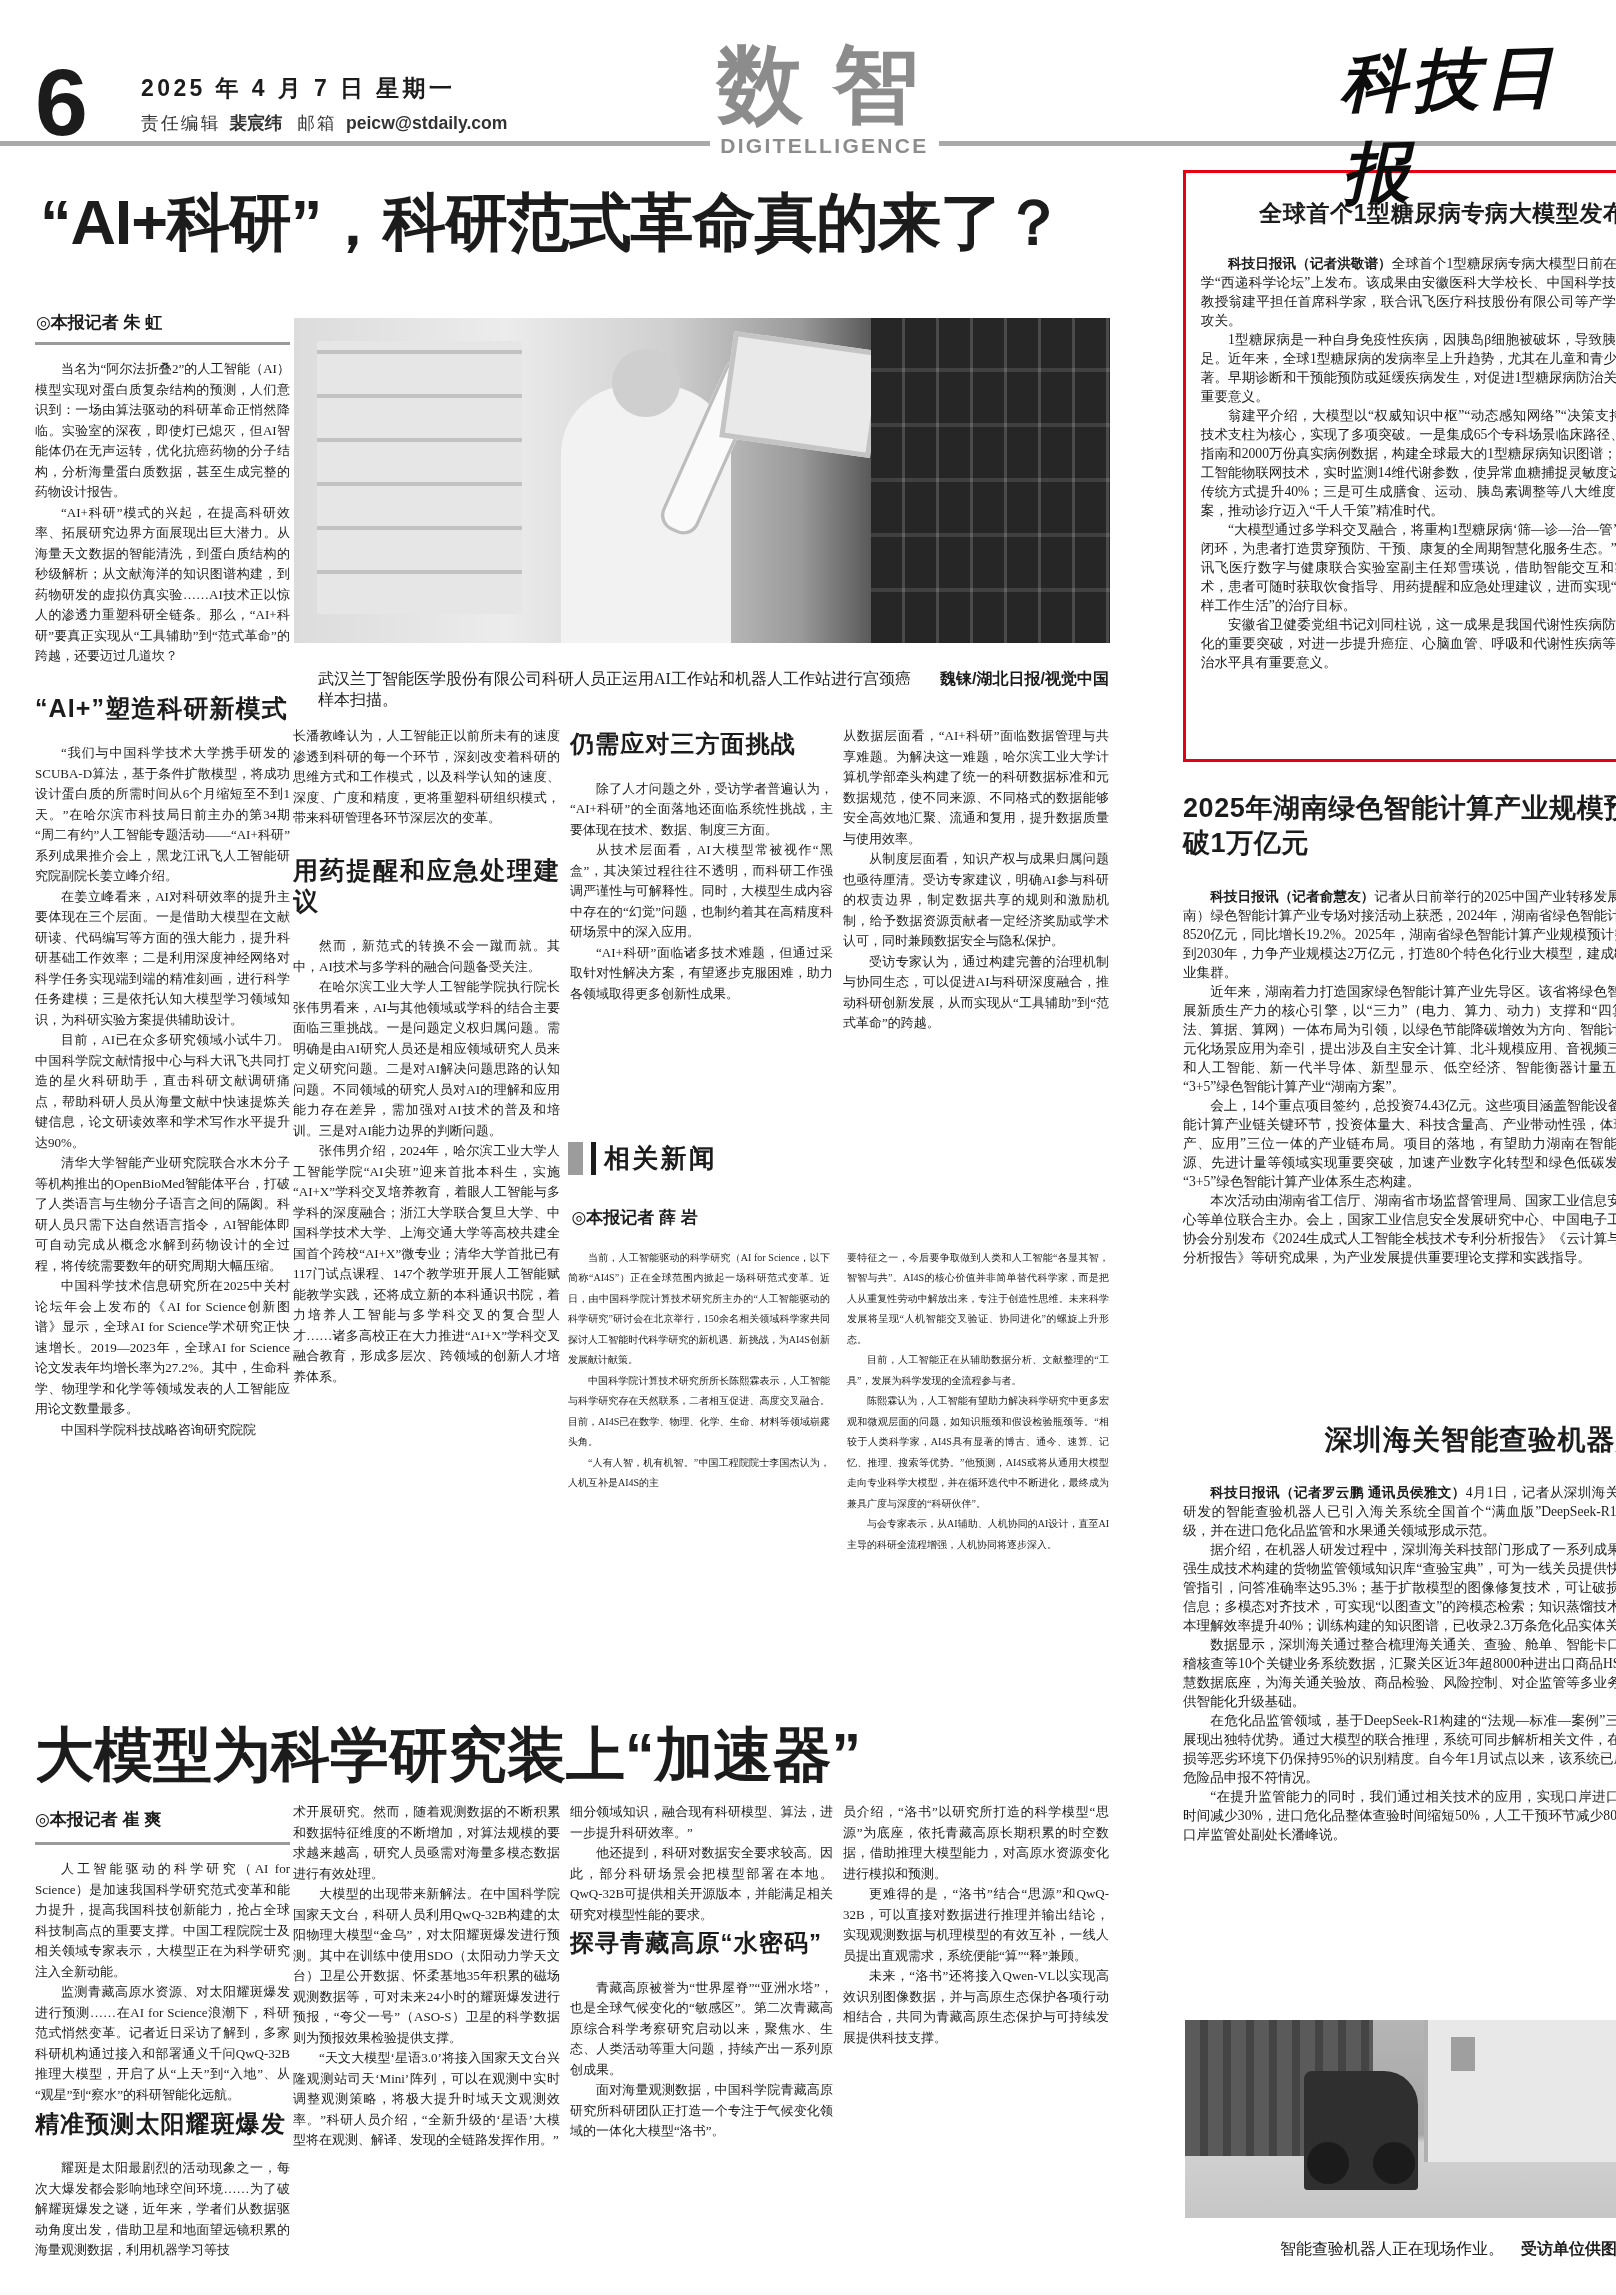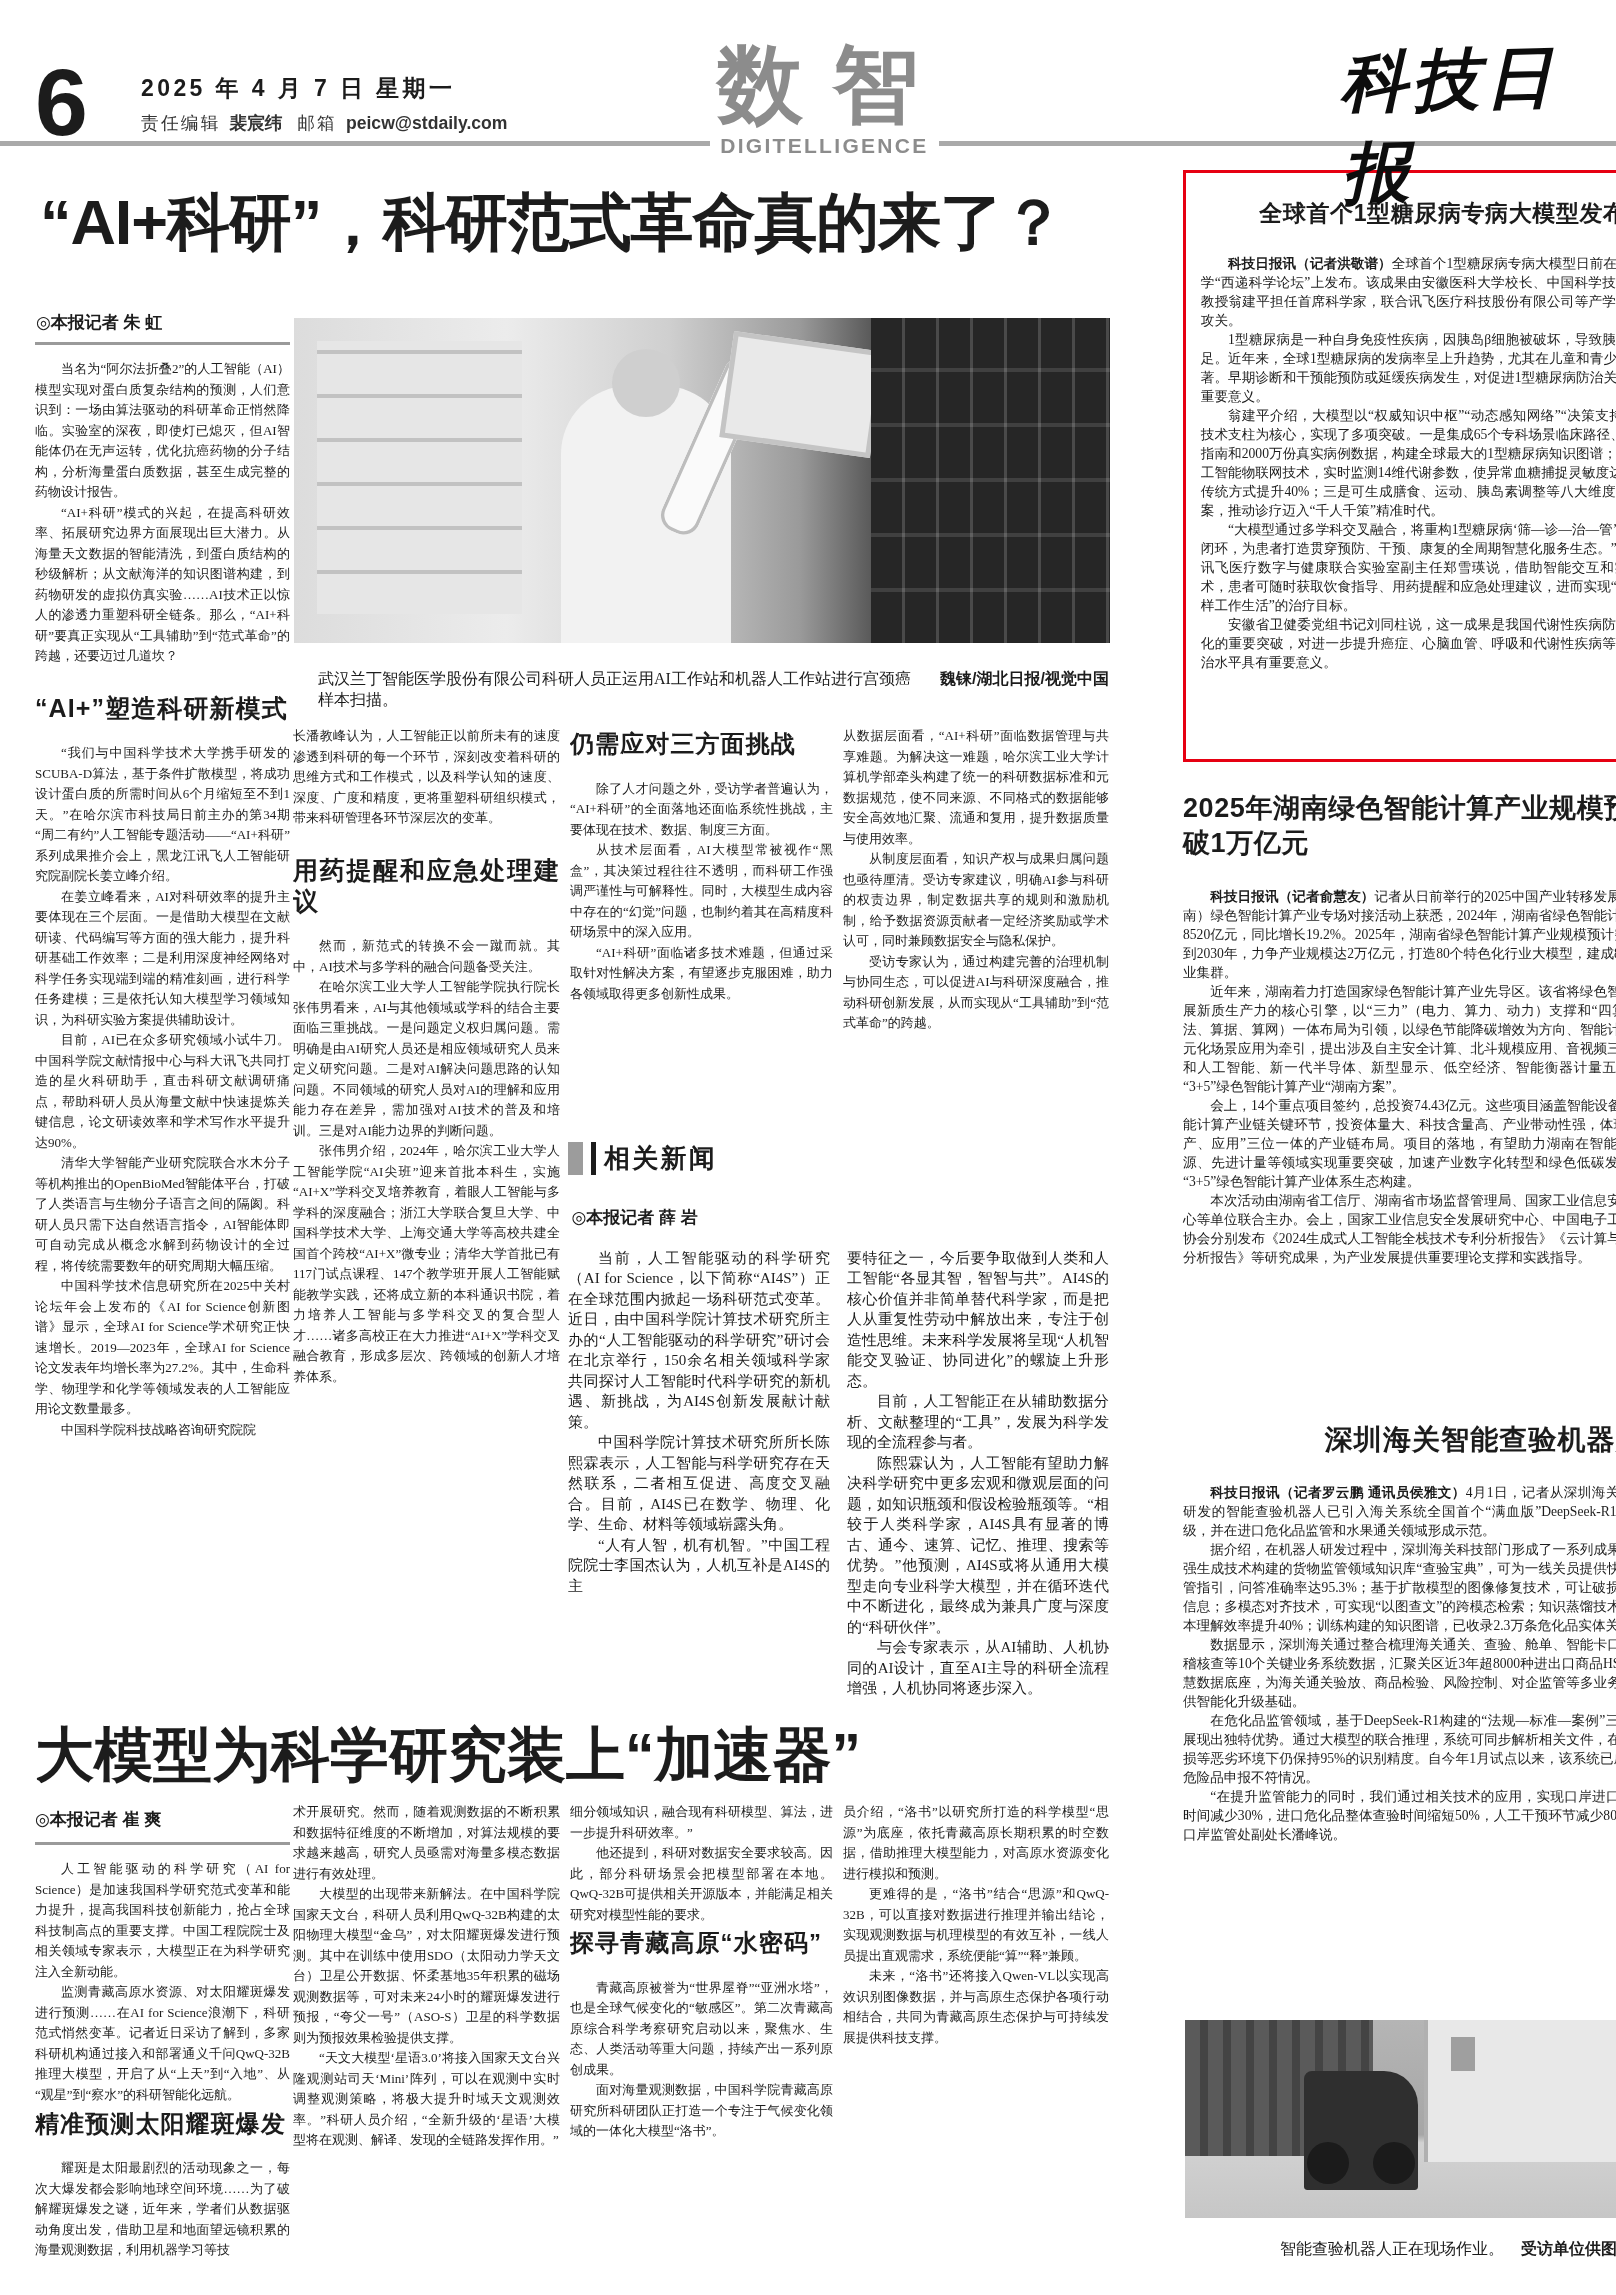--- a/index.html
+++ b/index.html
@@ -51,21 +51,21 @@
   .m-col4{left:843px;top:726px;width:266px;height:401px;}
   
   .rel-box{left:568px;top:1141px;width:541px;height:569px;}
   .rel-label{display:flex;align-items:center;gap:8px;}
   .rel-sq{width:14.8px;height:33px;background:#9c9c9c;}
   .rel-bar{width:5.1px;height:33px;background:#1c1c1c;}
   .rel-label-text{font-family:"Liberation Sans","DejaVu Sans",sans-serif;font-weight:bold;font-size:26px;letter-spacing:2.3px;}
   .rel-headline{font-family:"Liberation Sans","DejaVu Sans",sans-serif;font-weight:bold;font-size:33px;margin:33px 0 0 3.4px;letter-spacing:0.6px;}
   .rel-byline{margin:29.5px 0 0 3.4px;}
   .rel-cols{display:flex;gap:17px;margin-top:19.3px;}
-  .rel-col{width:262px;font-size:15px;line-height:20.5px;text-align:justify;}
+  .rel-col{width:262px;font-size:10px;line-height:20.5px;text-align:justify;}
   .rel-col p{margin:0;text-indent:2em;}
   .rel-col p.cont{text-indent:0;}
   
   .bot-headline{left:35px;top:1725px;width:1074px;font-size:59px;line-height:1.05;letter-spacing:0;white-space:nowrap;}
   .b-col1{left:35px;top:1810px;width:255px;height:455px;}
   .b-col2{left:293px;top:1802px;width:267px;height:464px;}
   .b-col3{left:570px;top:1802px;width:263px;height:464px;}
   .b-col4{left:843px;top:1802px;width:266px;height:464px;}
   
   .r-art{position:absolute;left:1183px;width:520px;}

